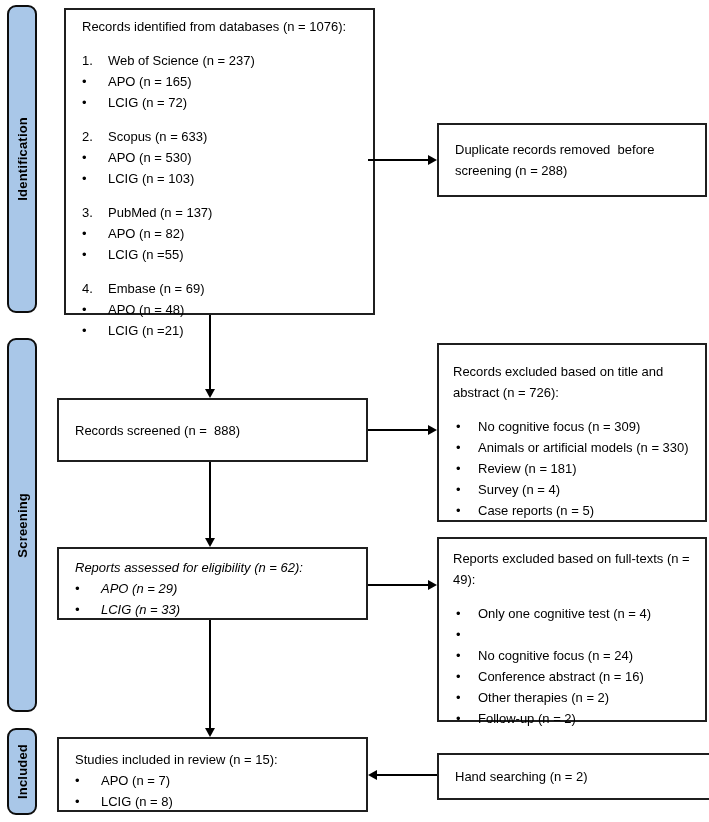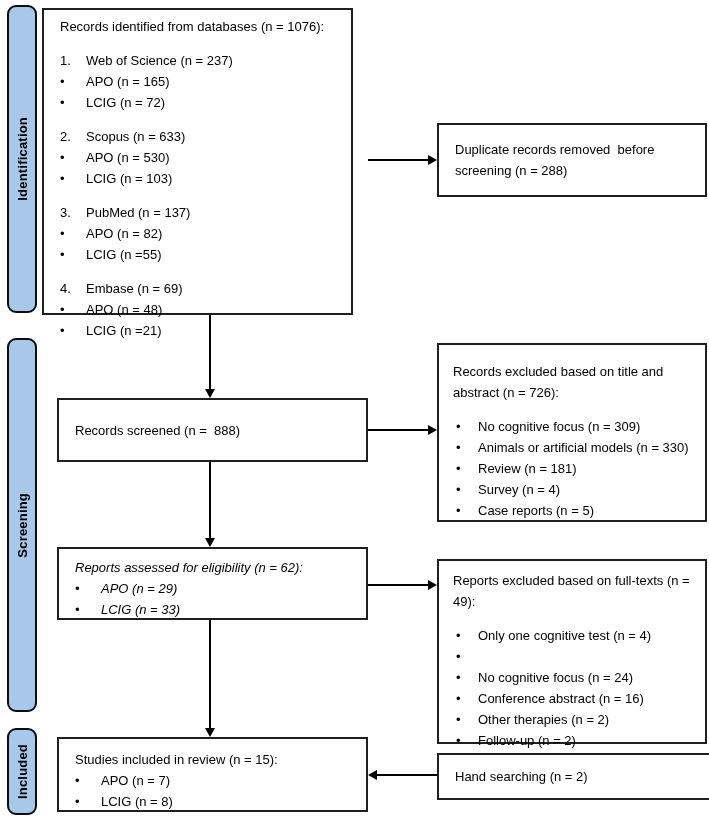--- a/index.html
+++ b/index.html
@@ -59,21 +59,21 @@
   <div class="stage" style="top:5px;height:308px;">
     <span class="stage-label">Identification</span>
   </div>
   <div class="stage" style="top:338px;height:374px;">
     <span class="stage-label">Screening</span>
   </div>
   <div class="stage" style="top:728px;height:87px;">
     <span class="stage-label">Included</span>
   </div>
 
-  <div class="box pad" style="left:42px;top:8px;width:311px;height:307px;">
+  <div class="box pad" style="left:64px;top:8px;width:311px;height:307px;">
     <div class="box-title">Records identified from databases (n = 1076):</div>
     <div>
         <div class="row gap"></div>
         <div class="row num">
           <span class="marker">1.</span>
           <span class="txt">Web of Science (n = 237)</span>
         </div>
         <div class="row bullet">
           <span class="marker">•</span>
           <span class="txt">APO (n = 165)</span>
@@ -182,21 +182,21 @@
             <span class="txt">Survey (n = 4)</span>
           </div>
           <div class="row bullet">
             <span class="marker">•</span>
             <span class="txt">Case reports (n = 5)</span>
           </div>
         </div>
     </div>
   </div>
 
-  <div class="box rightbox2" style="left:437px;top:559px;width:270px;height:185px;">
+  <div class="box rightbox2" style="left:437px;top:537px;width:270px;height:185px;">
     <div class="pad-r2">
       <div class="box-title">Reports excluded based on full-texts (n = 49):</div>
       <div>
           <div class="row gap"></div>
           <div class="row bullet">
             <span class="marker">•</span>
             <span class="txt">Only one cognitive test (n = 4)</span>
           </div>
           <div class="row bullet">
             <span class="marker">•</span>

